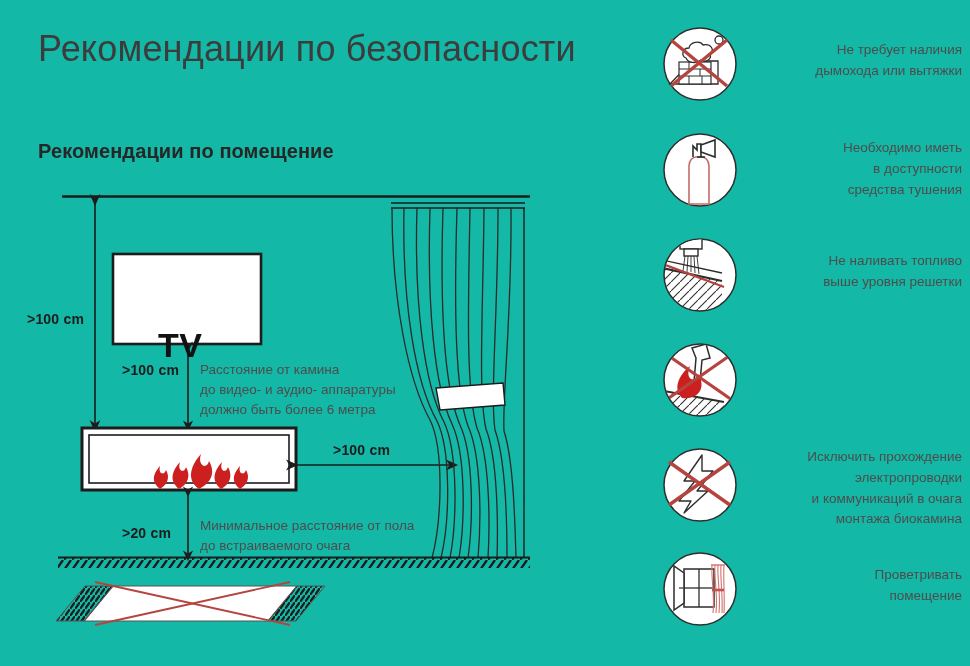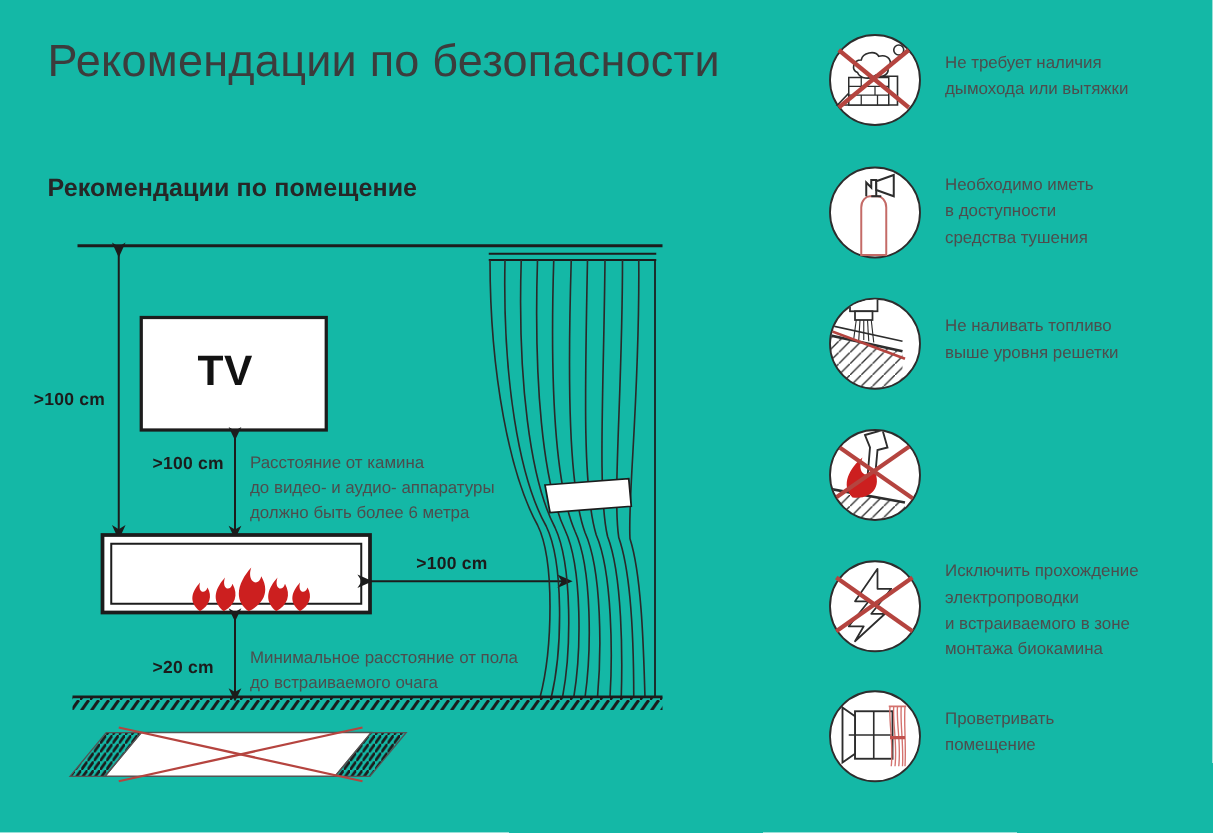--- a/index.html
+++ b/index.html
@@ -68,20 +68,21 @@
     color: #4d4d4d;
     line-height: 1.47;
     white-space: nowrap;
   }
   .tv-label {
     position: absolute;
     font-size: 34px;
     font-weight: 700;
     color: #121212;
     letter-spacing: 0.5px;
+    margin-top: 48px;
   }
 
   #dim-ceiling   { left: 27px;  top: 311px; }
   #dim-tv        { left: 122px; top: 362px; }
   #dim-floor     { left: 122px; top: 525px; }
   #dim-horiz     { left: 333px; top: 442px; }
 
   #note-tv       { left: 200px; top: 360px; }
   #note-floor    { left: 200px; top: 516px; }
 
@@ -92,20 +93,21 @@
     position: absolute;
     left: 662px;
     top: 26px;
     width: 300px;
   }
   .icon-row {
     position: relative;
     display: flex;
     align-items: flex-start;
     margin-bottom: 0;
+    text-align: right;
   }
   .icon-badge {
     flex: 0 0 auto;
     width: 76px;
     height: 76px;
   }
   .icon-badge svg { display: block; }
   .icon-text {
     flex: 1 1 auto;
     font-size: 13.5px;
@@ -349,21 +351,21 @@
           <circle cx="38" cy="38" r="36" fill="#ffffff" stroke="#2d2d2d" stroke-width="1.5"></circle>
 
           <path d="M40,8 L22,34 L33,34 L17,54 L29,54 L22,66 L46,44 L35,44 L51,24 L40,24 Z" fill="#ffffff" stroke="#2d2d2d" stroke-width="1.4" stroke-linejoin="round"></path>
 
           <line x1="7" y1="15" x2="68" y2="58" stroke="#b5443f" stroke-width="3.4"></line>
           <line x1="68" y1="15" x2="7" y2="58" stroke="#b5443f" stroke-width="3.4"></line>
         </svg>
       </div>
       <div class="icon-text c3">Исключить прохождение
 электропроводки
-и встраиваемого в зоне
+и коммуникаций в очага
 монтажа биокамина</div>
     </div>
 
     <div class="icon-row" style="height:100px;">
       <div class="icon-badge">
         <svg width="76" height="76" viewBox="0 0 76 76" xmlns="http://www.w3.org/2000/svg">
           <circle cx="38" cy="38" r="36" fill="#ffffff" stroke="#2d2d2d" stroke-width="1.5"></circle>
 
           <rect x="22" y="18" width="30" height="38" fill="#ffffff" stroke="#2d2d2d" stroke-width="1.5"></rect>
           <line x1="37" y1="18" x2="37" y2="56" stroke="#2d2d2d" stroke-width="1.3"></line>

